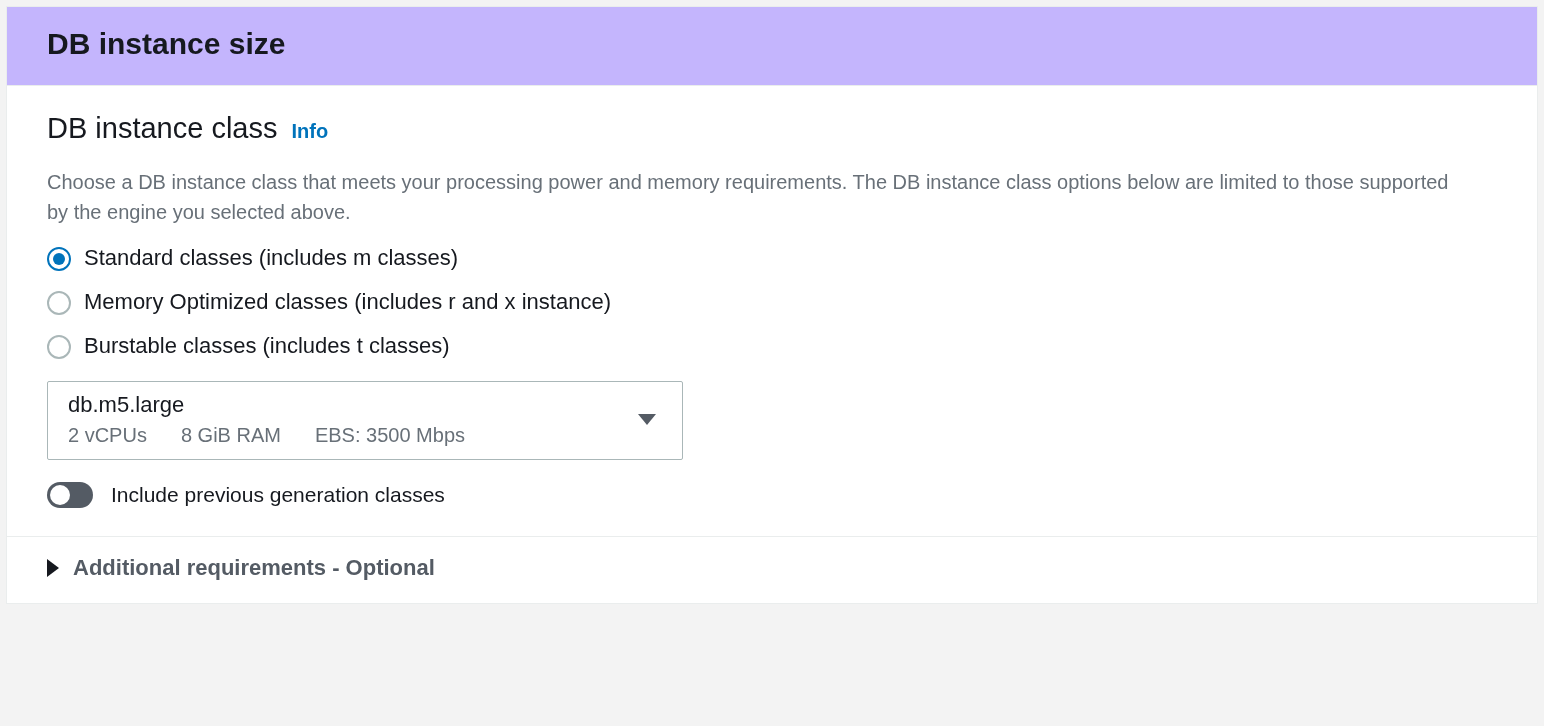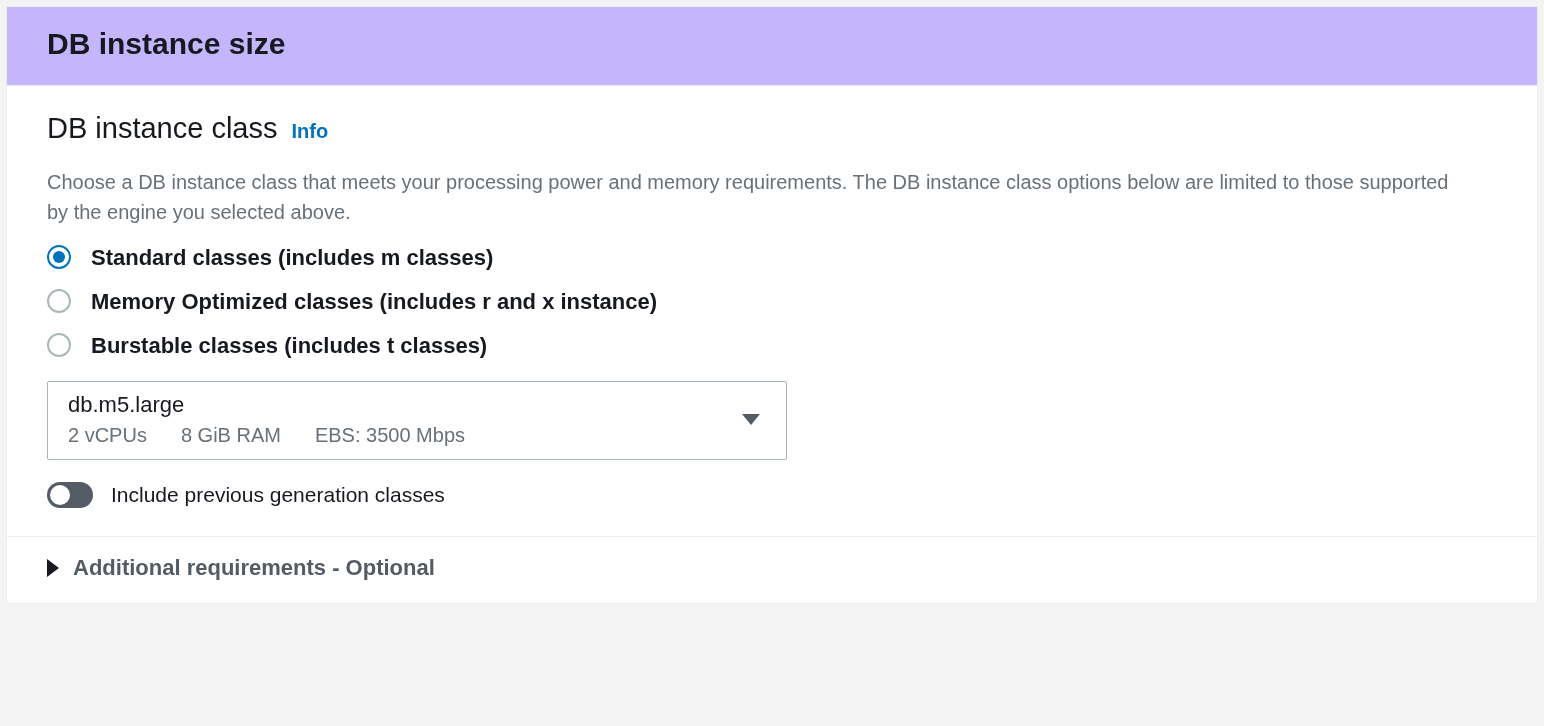--- a/index.html
+++ b/index.html
@@ -50,25 +50,24 @@
       font-size: 20px;
       color: #687078;
       line-height: 1.5;
       max-width: 1420px;
     }
     .radio-group {
       margin-top: 18px;
     }
     .radio-option {
       display: flex;
-      align-items: flex-start;
-      gap: 20px;
+      align-items: flex-end;
+      gap: 13px;
       margin-bottom: 18px;
       cursor: pointer;
-      font-weight: bold;
     }
     .radio-option:last-child { margin-bottom: 16px; }
     .radio-circle {
       width: 24px;
       height: 24px;
       border: 2px solid #aab7b8;
       border-radius: 50%;
       display: flex;
       align-items: center;
       justify-content: center;
@@ -87,21 +86,21 @@
     }
     .radio-circle.selected .radio-dot { display: block; }
     .radio-label {
       font-size: 22px;
       color: #16191f;
     }
     .select-box {
       margin-top: 22px;
       border: 1px solid #aab7b8;
       border-radius: 2px;
-      width: 740px;
+      width: 636px;
       max-width: 100%;
       padding: 10px 20px 12px 20px;
       display: flex;
       justify-content: space-between;
       align-items: center;
       cursor: pointer;
       background: #fff;
     }
     .select-content {
       display: flex;

